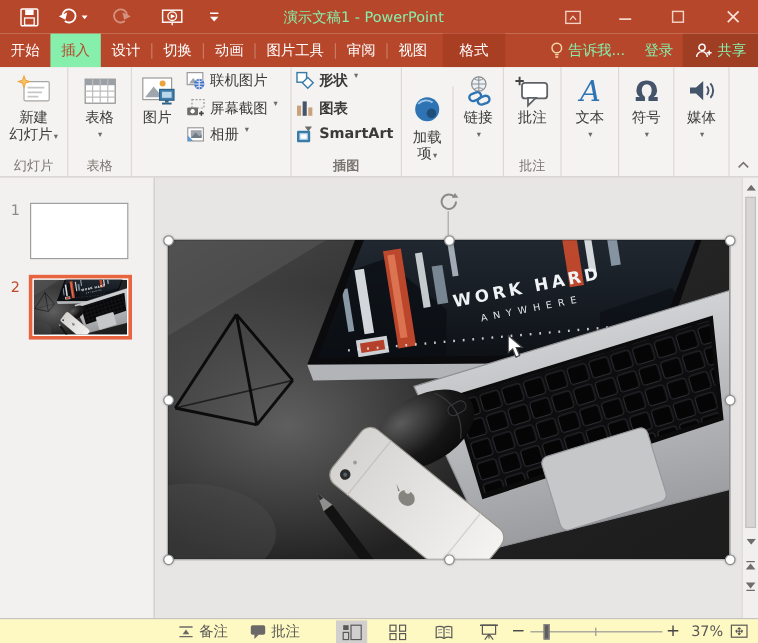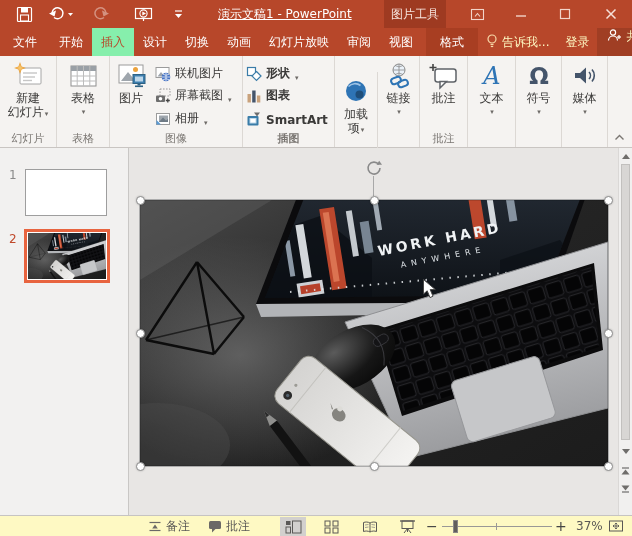--- a/index.html
+++ b/index.html
@@ -3,46 +3,46 @@
 <meta charset="utf-8">
 <style>
   html,body{margin:0;padding:0;}
   #app{position:relative;width:632px;height:536px;background:#E8E6E4;overflow:hidden;
        font-family:"DejaVu Sans","Liberation Sans",sans-serif;cursor:default;
        -webkit-font-smoothing:antialiased;}
   
   .titlebar{position:absolute;top:0;left:0;width:632px;height:28px;background:#B7472A;}
   .qatbtn{position:absolute;top:0;height:28px;display:flex;align-items:center;justify-content:center;}
   .title{position:absolute;top:0;left:218px;width:170px;height:28px;line-height:28px;
-         color:#ffffff;font-size:12px;white-space:nowrap;text-decoration:underline;}
+         text-align:center;color:#86efac;font-size:12px;white-space:nowrap;}
   .ctxblock{position:absolute;top:0;left:384px;width:62px;height:28px;background:#9E3A21;
             color:#F6E3DC;font-size:12px;line-height:28px;text-align:center;}
   .winbtn{position:absolute;top:0;height:28px;width:34px;display:flex;align-items:center;justify-content:center;}
   
   .tabrow{position:absolute;top:28px;left:0;width:632px;height:28px;background:#B7472A;
           display:flex;align-items:stretch;font-size:12px;color:#fff;}
   .tab{display:flex;align-items:center;padding:0 9px;white-space:nowrap;}
   .tab.file{padding:0 13px;}
   .tab.sel{background:#86efac;color:#B7472A;}
   .tab.ctx{background:#A83E22;padding:0 14px;margin-left:4px;}
   .tsep{width:1px;height:13px;background:rgba(255,255,255,.28);align-self:center;}
   .tright{margin-left:auto;display:flex;align-items:center;}
-  .tellme,.signin,.share{display:flex;gap:4px;padding:0 8px;color:#fef9c3;white-space:nowrap;}
+  .tellme,.signin,.share{display:flex;align-items:center;gap:4px;padding:0 8px;color:#86efac;white-space:nowrap;}
   .share{background:rgba(0,0,0,0.12);height:100%;padding:0 10px;}
   
   .ribbon{position:absolute;top:56px;left:0;width:632px;height:92px;background:#F5F3F1;
           border-bottom:1px solid #C9C5C2;box-sizing:border-box;display:flex;}
   .rgroup{position:relative;border-right:1px solid #DCD8D4;box-sizing:border-box;height:91px;flex:none;}
   .glabel{position:absolute;bottom:1px;left:0;right:0;text-align:center;font-size:11px;color:#7A7672;
           white-space:nowrap;overflow:hidden;}
   .bigbtn{display:inline-flex;flex-direction:column;align-items:center;padding-top:3px;
           font-size:12px;color:#3B3A39;line-height:13.5px;text-align:center;vertical-align:top;}
   .bicon{height:33px;display:flex;align-items:center;justify-content:center;}
   .scol{display:flex;flex-direction:column;padding-top:3px;}
-  .srow{display:flex;align-items:flex-end;height:22.6px;padding-left:3px;gap:4px;font-size:12px;
+  .srow{display:flex;align-items:flex-start;height:22.6px;padding-left:3px;gap:4px;font-size:12px;
         color:#3B3A39;white-space:nowrap;}
   .caret{font-size:7px;color:#6D6A67;margin-left:1px;}
   .chevwrap{flex:1;position:relative;}
   .chev{position:absolute;right:7px;bottom:6px;}
   
   .workspace{position:absolute;top:148px;left:0;width:632px;height:367px;}
   .thumbs{position:absolute;left:0;top:0;width:128px;height:367px;background:#F2F1F0;
           border-right:1px solid #C9C7C5;box-sizing:content-box;}
   .snum{position:absolute;font-size:12px;color:#8A8A8A;}
   .thumb1{position:absolute;left:25px;top:21px;width:82px;height:47px;background:#fff;
@@ -214,21 +214,20 @@
       </svg>
     </div>
     <div class="qatbtn" style="left:166px;width:24px;">
       <svg width="9" height="9" viewBox="0 0 9 9">
         <line x1="1" y1="1" x2="8" y2="1" stroke="#fff" stroke-width="1.2"></line>
         <polygon points="1,4 8,4 4.5,8" fill="#fff"></polygon>
       </svg>
     </div>
 
     <div class="title">演示文稿1 - PowerPoint</div>
-    <div class="ctxblock">图片工具</div>
 
     <div class="winbtn" style="left:460px;">
       <svg width="15" height="15" viewBox="0 0 15 15">
         <rect x="1.5" y="2.5" width="12" height="10" fill="none" stroke="#F2D4C9" stroke-width="1.1"></rect>
         <polyline points="5,9.5 7.5,6.5 10,9.5" fill="none" stroke="#F2D4C9" stroke-width="1.1"></polyline>
       </svg>
     </div>
     <div class="winbtn" style="left:504px;">
       <svg width="12" height="12" viewBox="0 0 12 12">
         <line x1="1" y1="8" x2="11" y2="8" stroke="#F2D4C9" stroke-width="1.4"></line>
@@ -240,30 +239,29 @@
       </svg>
     </div>
     <div class="winbtn" style="left:592px;width:38px;">
       <svg width="12" height="12" viewBox="0 0 12 12">
         <path d="M1.5,1.5 L10.5,10.5 M10.5,1.5 L1.5,10.5" stroke="#F6E0D8" stroke-width="1.5"></path>
       </svg>
     </div>
   </div>
 
   <div class="tabrow">
-    <div class="tab file">文件</div>
     <div class="tab">开始</div>
     <div class="tab sel">插入</div>
     <div class="tab">设计</div>
     <div class="tsep"></div>
     <div class="tab">切换</div>
     <div class="tsep"></div>
     <div class="tab">动画</div>
     <div class="tsep"></div>
-    <div class="tab">幻灯片放映</div>
+    <div class="tab">图片工具</div>
     <div class="tsep"></div>
     <div class="tab">审阅</div>
     <div class="tsep"></div>
     <div class="tab">视图</div>
     <div class="tab ctx">格式</div>
 
     <div class="tright">
       <div class="tellme">
         <svg width="12" height="14" viewBox="0 0 12 14">
           <circle cx="6" cy="5" r="4" fill="none" stroke="#F7D8A8" stroke-width="1.2"></circle>
@@ -361,21 +359,20 @@
           <svg width="16" height="16" viewBox="0 0 16 16">
             <rect x="1.5" y="2.5" width="13" height="11" fill="#fff" stroke="#9B9B9B"></rect>
             <polygon points="1.5,13.5 6,13.5 1.5,9" fill="#5B9BD5"></polygon>
             <rect x="4" y="4.5" width="9" height="6.5" fill="#9FA6AD"></rect>
             <polygon points="4,11 8,6.5 11,9.5 13,8 13,11" fill="#6E7A85"></polygon>
           </svg>
           <span>相册</span>
           <span class="caret">▾</span>
         </div>
       </div>
-      <div class="glabel">图像</div>
     </div>
 
     <div class="rgroup" style="width:92px;font-weight:bold;">
       <div class="scol">
         <div class="srow">
           <svg width="16" height="16" viewBox="0 0 16 16">
             <rect x="1.5" y="1.5" width="8" height="8" fill="#fff" stroke="#3A7CA8" stroke-width="1.2"></rect>
             <polygon points="10.5,5.5 15,10 10.5,14.5 6,10" fill="#fff" stroke="#3A7CA8" stroke-width="1.2"></polygon>
           </svg>
           <span>形状</span>

